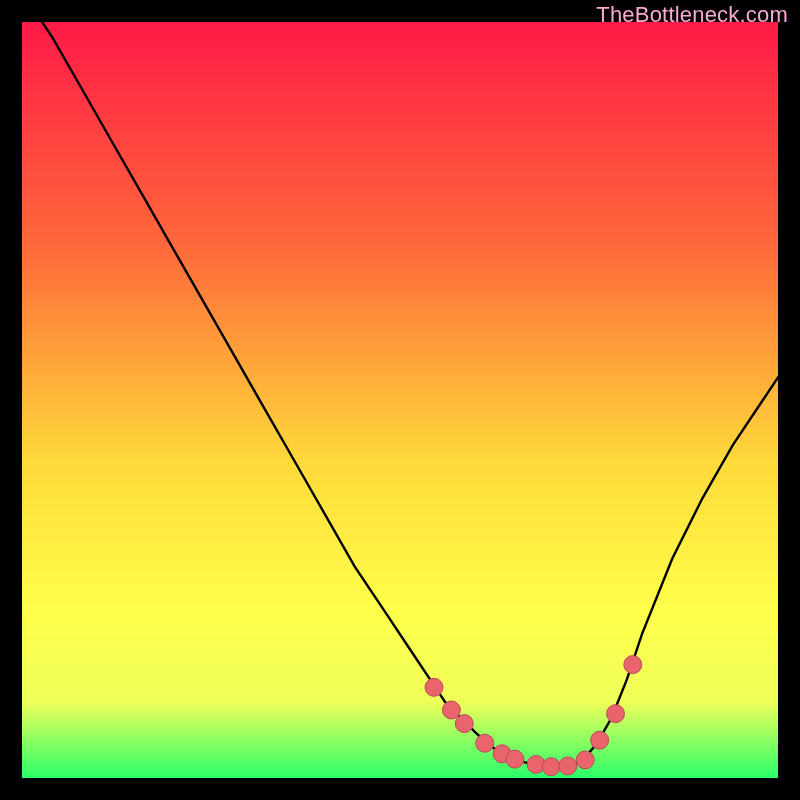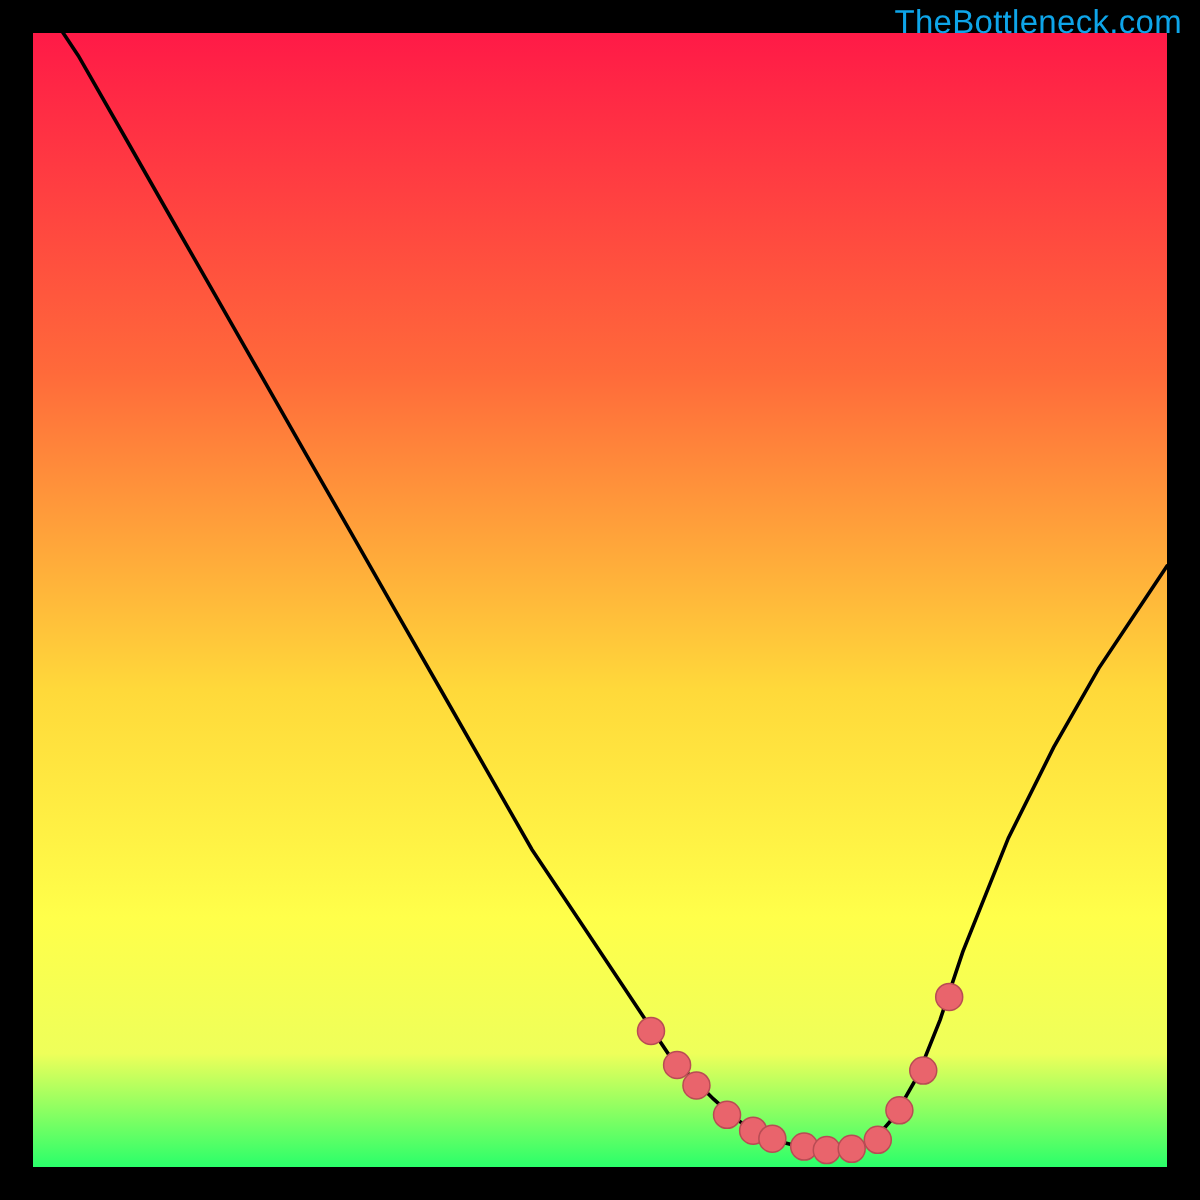--- a/index.html
+++ b/index.html
@@ -20,21 +20,21 @@
     top: 22px;
     width: 756px;
     height: 756px;
     overflow: hidden;
   }
   .watermark {
     position: absolute;
     top: 2px;
     right: 12px;
     font-size: 22px;
-    color: #0ea5e9;
+    color: #f9a8d4;
     font-weight: 400;
     letter-spacing: 0.2px;
     z-index: 10;
   }
   svg { display: block; }
 </style>
 </head>
 <body>
 
 <div class="wrap">

